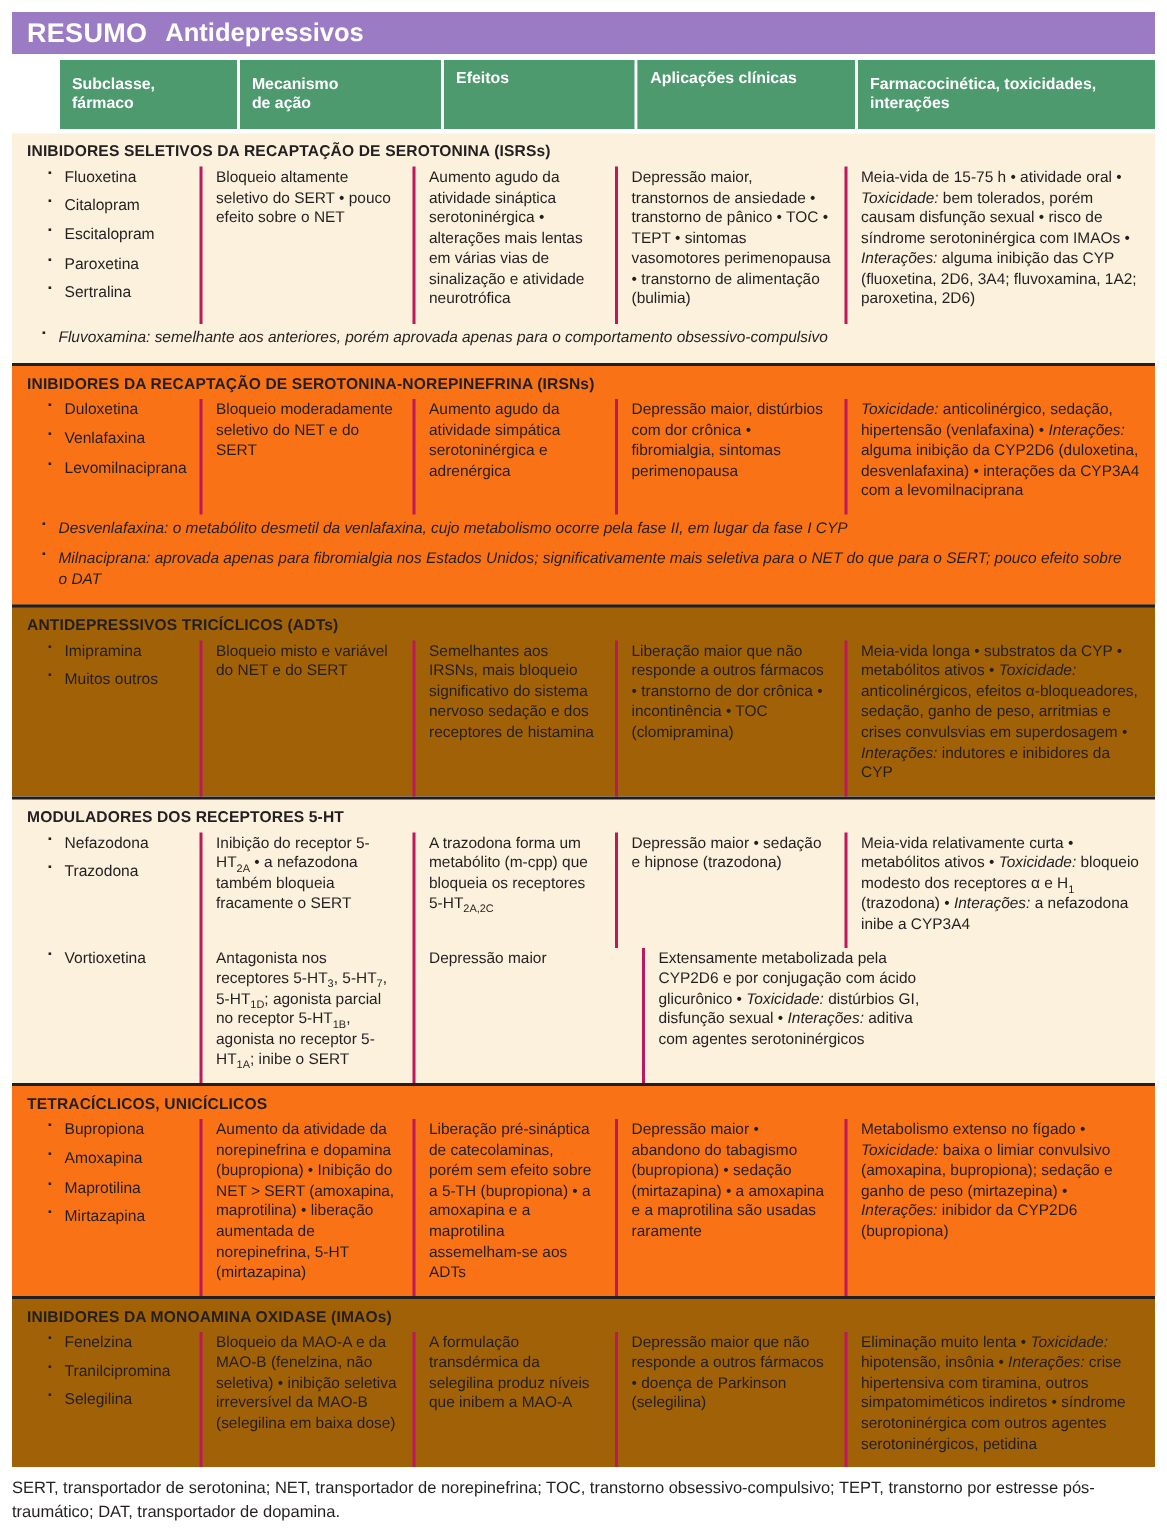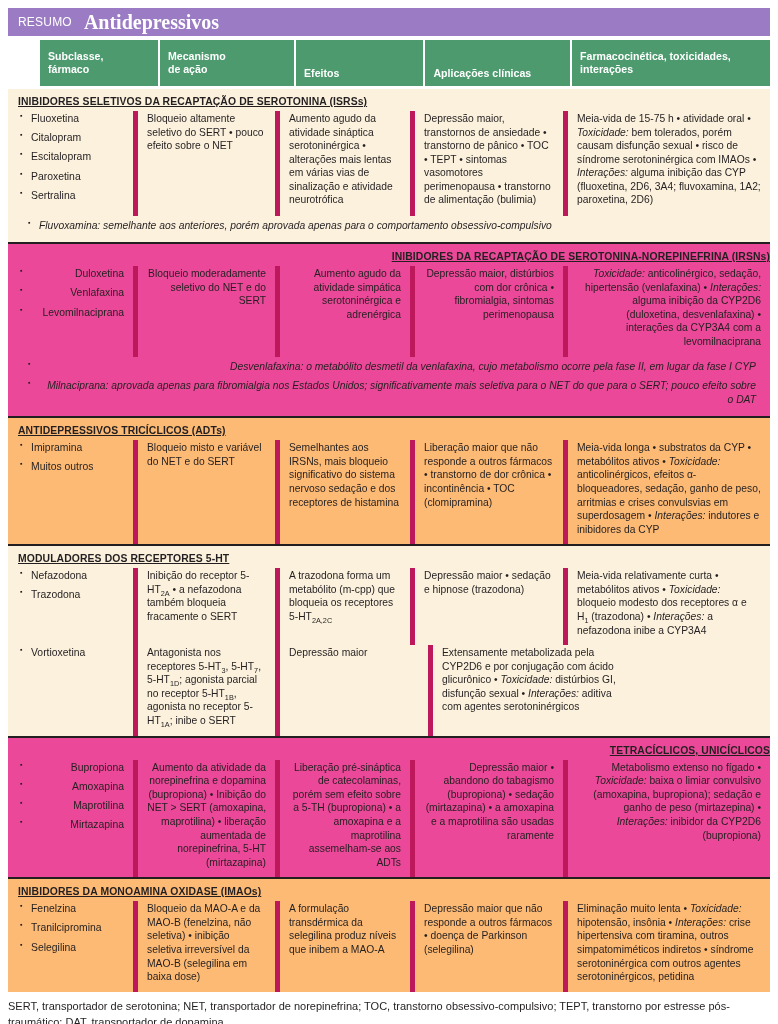--- a/index.html
+++ b/index.html
@@ -25,31 +25,30 @@
   
   .title-bar {
     margin: 8px 8px 0 8px;
     height: 28px;
     background: #9b7cc4;
     display: flex;
     align-items: center;
     padding: 0 10px;
   }
   .title-bar .t-resumo {
-    font-size: 12px;
-    font-weight: normal;
+    font-size: 18px;
+    font-weight: bold;
     color: #ffffff;
     letter-spacing: 0.2px;
   }
   .title-bar .t-name {
-    font-size: 20px;
+    font-size: 17px;
     font-weight: bold;
     color: #ffffff;
     margin-left: 12px;
-    font-family: Liberation Serif, serif;
   }
 
   
   .head-row {
     margin: 4px 8px 0 8px;
     display: flex;
     height: 46px;
     background: #ffffff;
     padding-left: 32px;
   }
@@ -58,62 +57,61 @@
     color: #ffffff;
     font-size: 10.6px;
     font-weight: bold;
     line-height: 1.25;
     padding: 6px 8px;
     display: flex;
     align-items: center;
     border-right: 2px solid #ffffff;
   }
   .head-cell:last-child { border-right: none; }
-  .head-cell.mid { align-items: flex-end; }
+  .head-cell.mid { align-items: flex-start; }
   .head-cell span { display: block; }
 
   
   .c1 { width: 125px; }
   .c2 { width: 142px; }
   .c3 { width: 135px; }
   .c4 { width: 153px; }
   .c5 { width: 207px; }
 
   
   .sections { margin: 0 8px; }
   .section {
     border-top: 2.5px solid #231f20;
     padding: 0;
   }
   .section.first { border-top: none; margin-top: 3px; }
   .sec-cream   { background: #fbf1dd; }
-  .sec-lav     { background: #ec4899; text-align: right; }
-  .sec-green   { background: #fdba74; }
+  .sec-lav     { background: #f97316; }
+  .sec-green   { background: #a16207; }
 
   .sec-title {
     font-size: 10.4px;
     font-weight: bold;
     letter-spacing: 0.1px;
     padding: 7px 0 4px 10px;
     color: #231f20;
-    text-decoration: underline;
   }
 
   .row {
     display: flex;
     align-items: stretch;
   }
   .cell {
     padding: 1px 9px 8px 9px;
     font-size: 10.3px;
     line-height: 1.32;
     color: #231f20;
-    border-left: 5px solid #be185d;
-  }
-  .cell.first-col { border-left: none; padding-left: 12px; }
+    border-left: 2px solid #be185d;
+  }
+  .cell.first-col { border-left: none; padding-left: 24px; }
   .cell sub { font-size: 7.3px; line-height: 0; }
 
   .druglist { list-style: none; margin: 0; padding: 0; }
   .druglist li {
     position: relative;
     padding-left: 11px;
     margin-bottom: 5.5px;
     font-size: 10.4px;
   }
   .druglist li:before {

